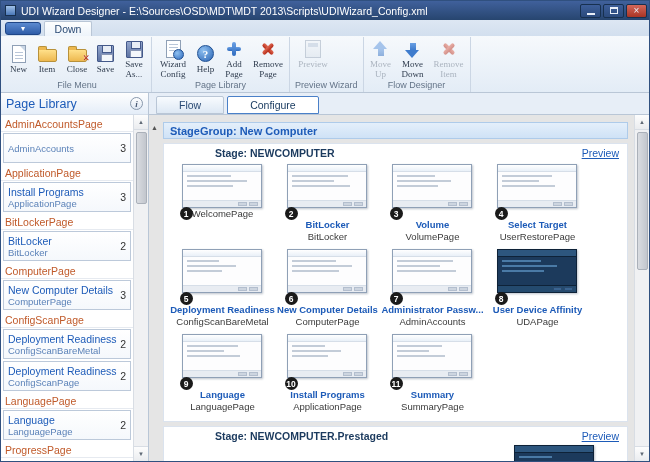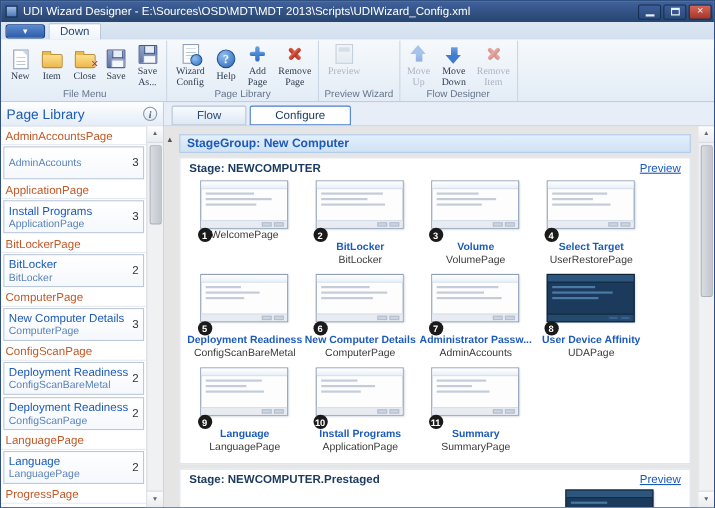--- a/index.html
+++ b/index.html
@@ -134,21 +134,21 @@
   .mtab { height:18px; padding:0 22px; display:flex; align-items:center; font-size:10.5px; color:#2a4a74;
     background:linear-gradient(#f8fbfe,#dde8f4); border:1px solid #b9c6d6; border-radius:2px 2px 0 0; }
   .mtab.active { background:#fff; border:1px solid #4a80c8; color:#16385e; }
   .main-panel { flex:1; min-height:0; display:flex; border-top:1px solid #b9c6d6; background:#fff; }
   .main-content { flex:1; min-width:0; position:relative; padding:5px 2px 0 10px; overflow:hidden; background:#e5e5e5; }
   .collapse-arrow { position:absolute; left:2px; top:9px; font-size:7px; color:#555; }
   .sg-header { margin:2px 4px 0 4px; height:17px; background:linear-gradient(#e4effb,#cfe2f6);
     border:1px solid #aecbea; display:flex; align-items:center; padding:0 6px;
     color:#1d5bb8; font-weight:bold; font-size:11px; }
   .stage { margin:4px 4px 0 4px; border:1px solid #dbe3ee; background:#fff; }
-  .stage-header { display:flex; justify-content:space-between; align-items:center; padding:3px 8px 1px 8px; }
+  .stage-header { display:flex; justify-content:space-between; align-items:center; padding:3px 8px 1px 8px;margin-left:43px; }
   .stage-label { font-weight:bold; font-size:10.5px; color:#1b3a5e; }
   .preview-link { color:#1d5bb8; text-decoration:underline; font-size:10.5px; cursor:pointer; }
 
   
   .pages-grid { display:flex; flex-wrap:wrap; padding:2px 0 4px 6px; }
   .card { width:105px; margin:2px 0 5px; text-align:center; }
   .thumb-wrap { width:82px; margin:0 auto; position:relative; }
   .thumb { width:80px; height:44px; border:1px solid #8fa0b6; background:#fdfdfe;
     display:flex; flex-direction:column; box-shadow:1px 1px 2px rgba(90,105,125,.4); }
   .th-hdr { flex:0 0 7px; background:linear-gradient(#ffffff,#e9f0f8); border-bottom:1px solid #d6dee8; }

